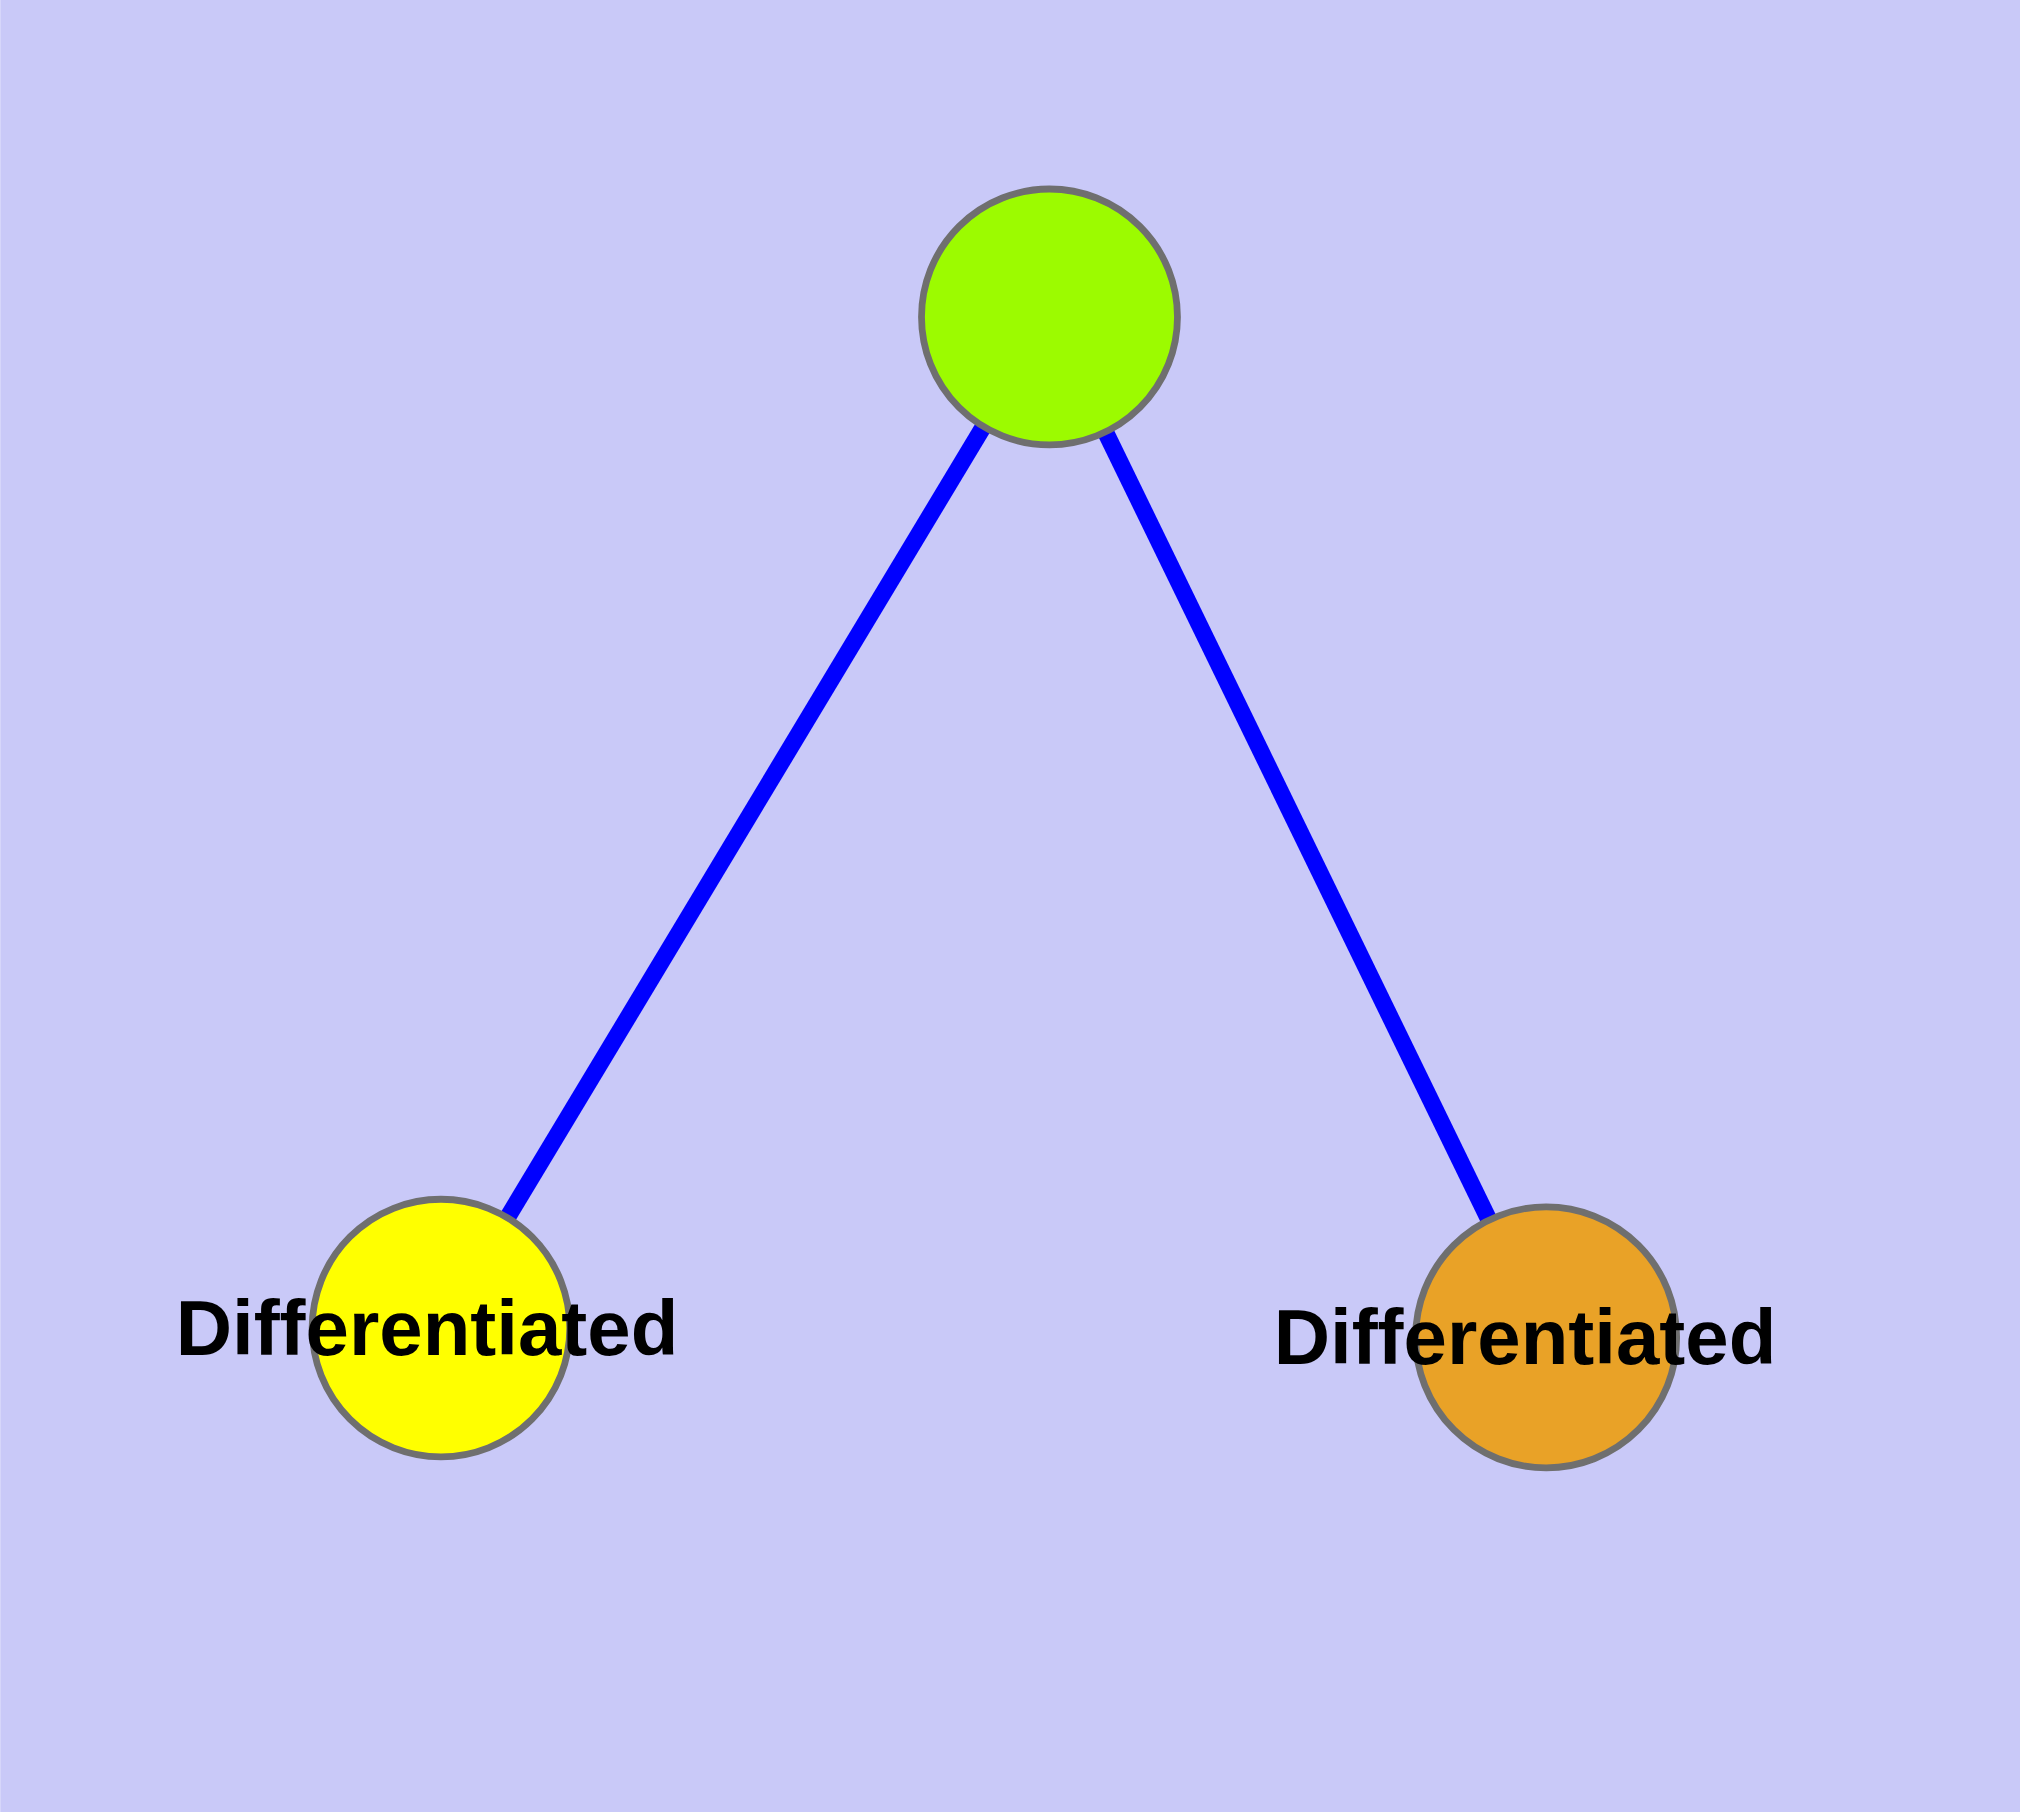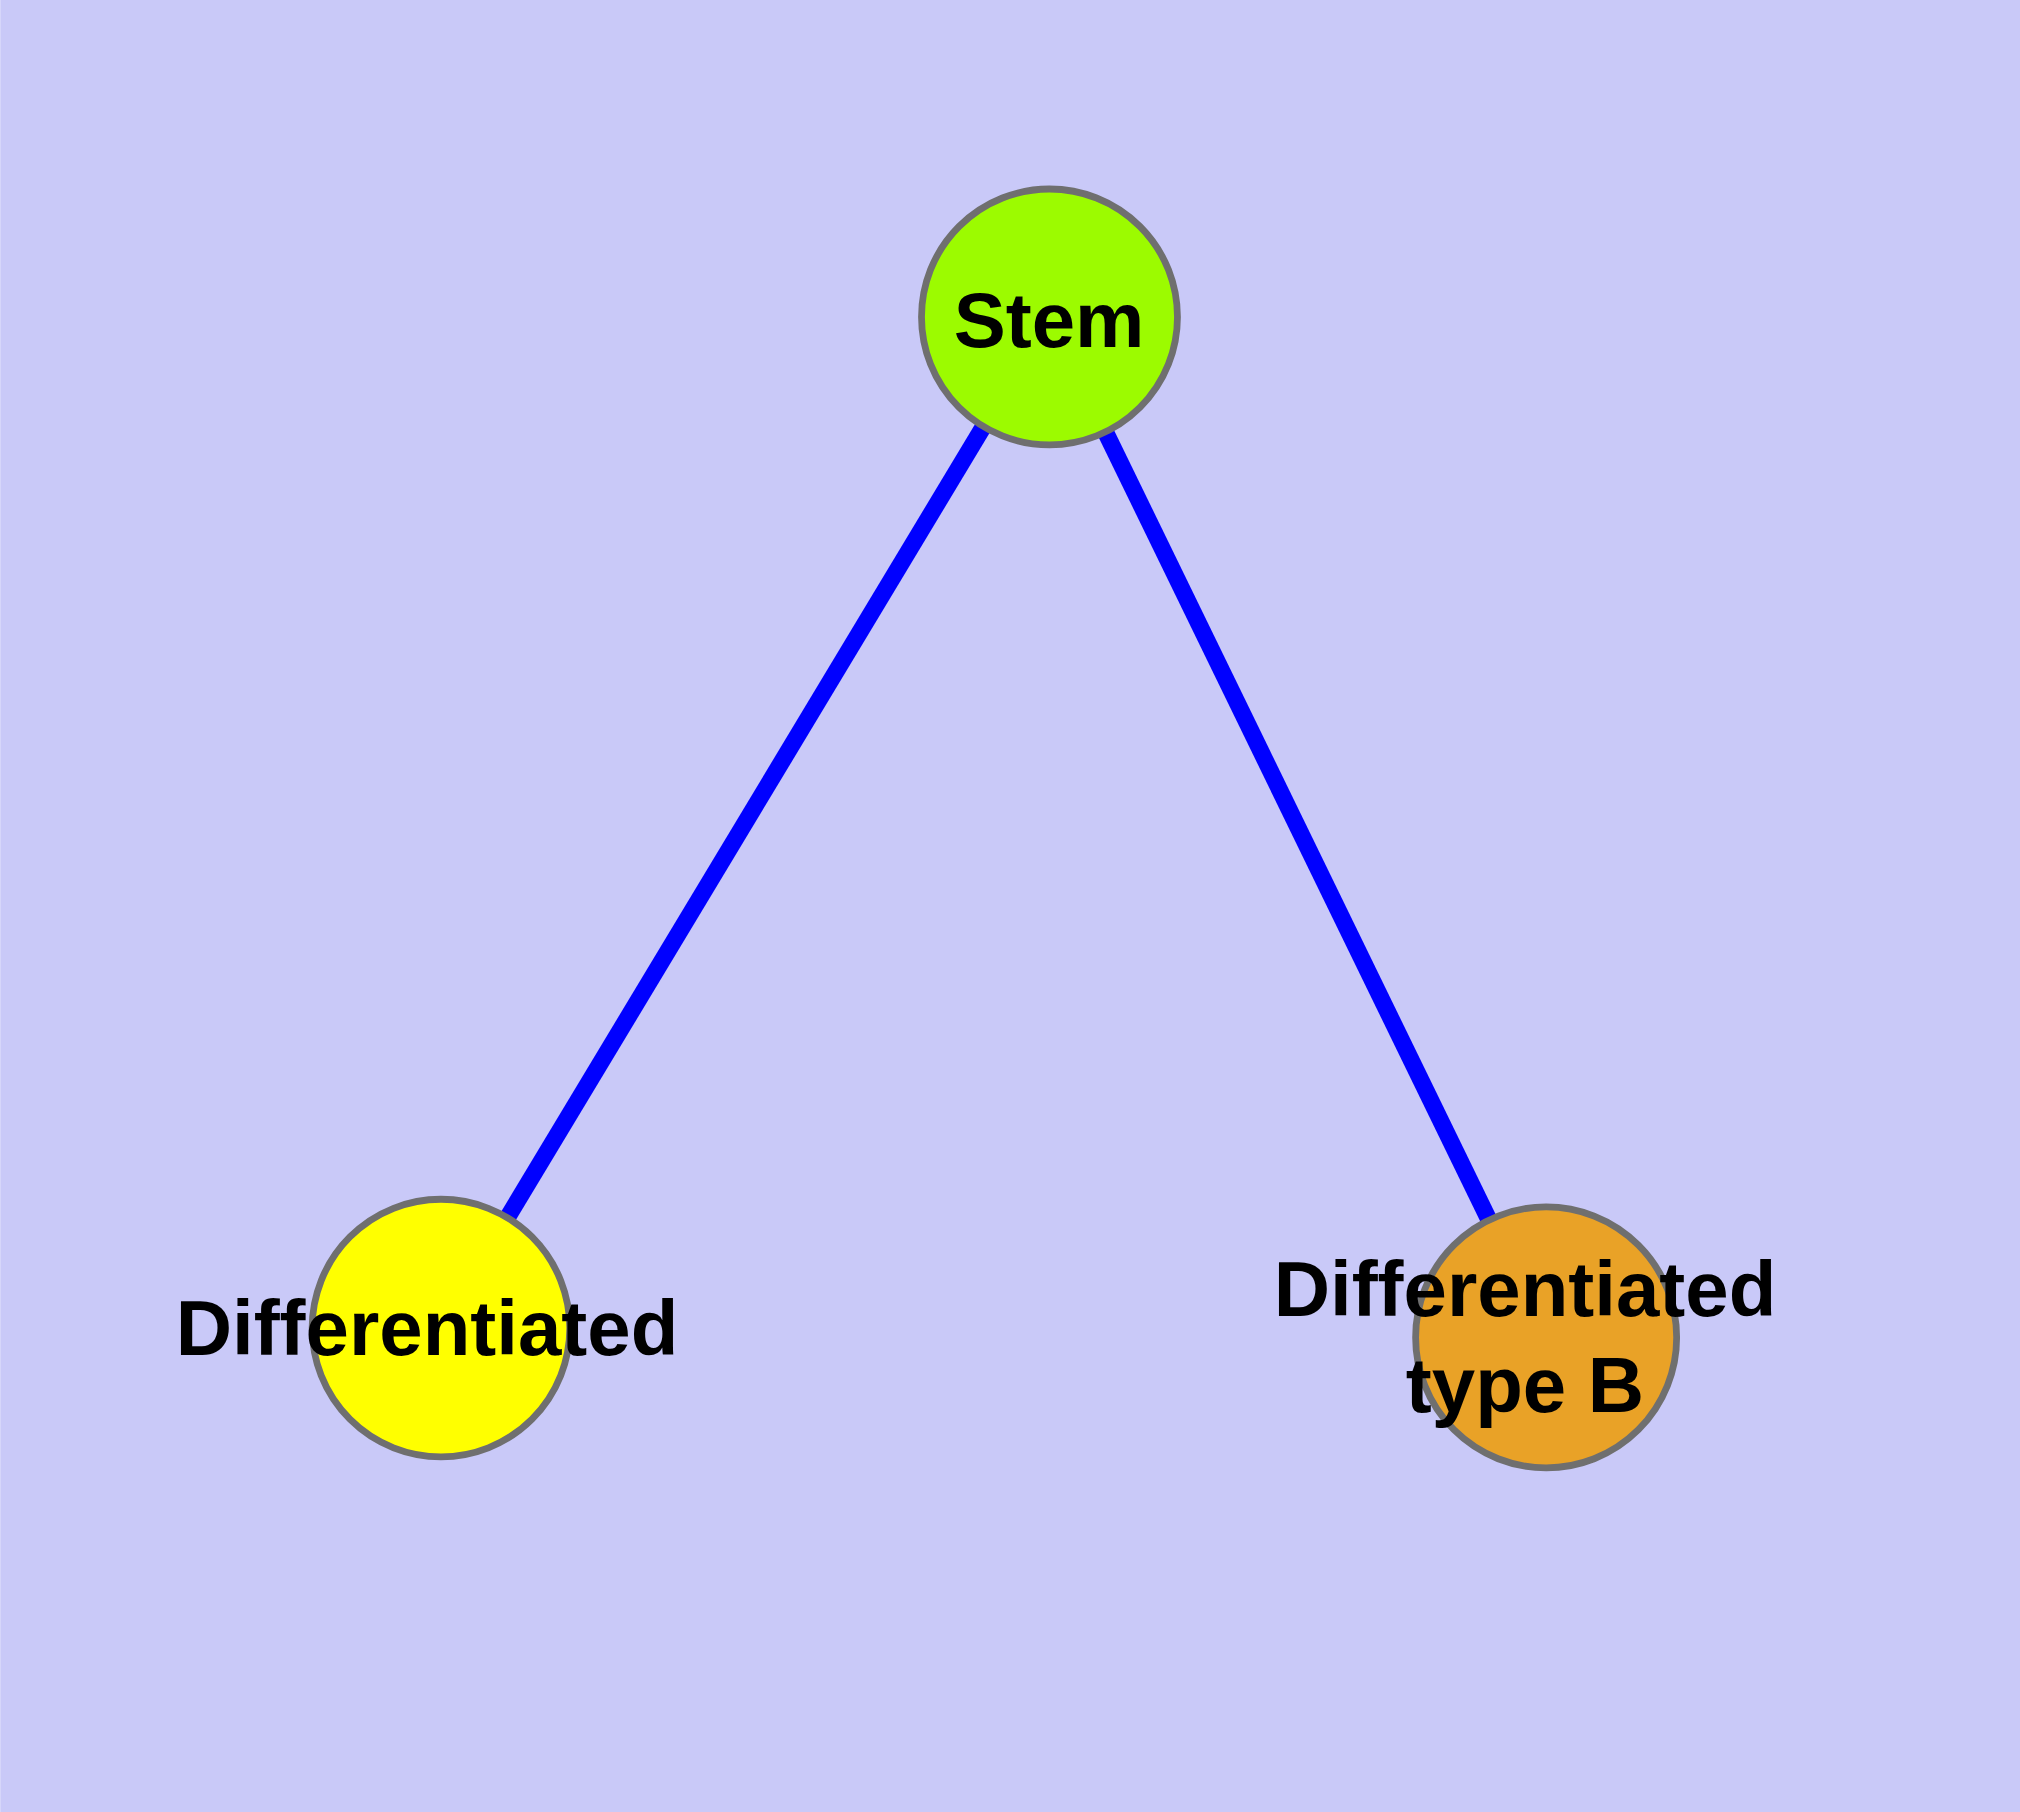--- a/index.html
+++ b/index.html
@@ -51,27 +51,23 @@
 
     <line x1="1238" y1="374" x2="1824" y2="1578" stroke="#0000FF" stroke-width="20"></line>
 
     <circle cx="1238" cy="374" r="151" fill="#9CFB00" stroke="#6F6F6F" stroke-width="8"></circle>
 
     <circle cx="520" cy="1567" r="152" fill="#FFFF00" stroke="#6F6F6F" stroke-width="8"></circle>
 
     <circle cx="1824" cy="1578" r="154" fill="#E9A227" stroke="#6F6F6F" stroke-width="8"></circle>
   </svg>
 
-  <div class="node-label" style="left: 1049px; top: 320px;">
-    <span class="line">Stem</span>
-  </div>
 
   <div class="node-label" style="left: 427px; top: 1328px;">
     <span class="line">Differentiated</span>
   </div>
 
   <div class="node-label" style="left: 1525px; top: 1337px;">
     <span class="line">Differentiated</span>
-    <span class="line">type B</span>
   </div>
 
 </div>
 
 
 </body></html>

